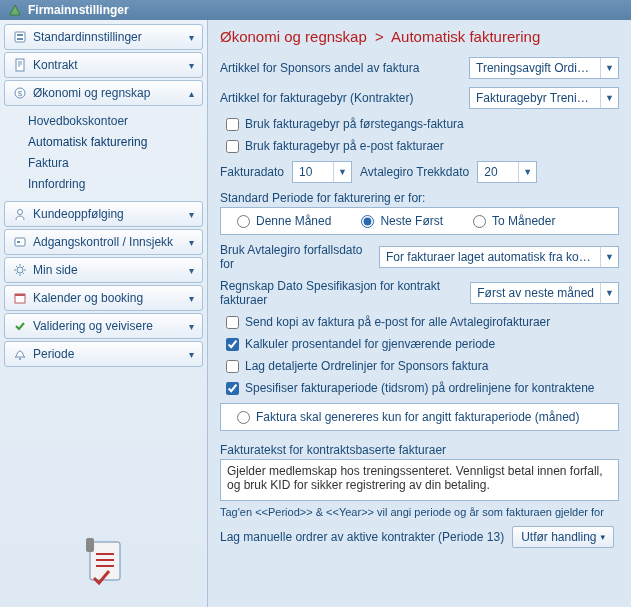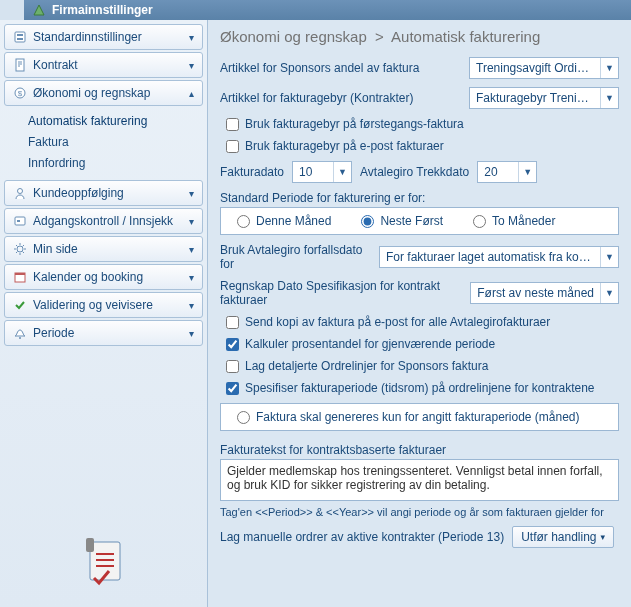--- a/index.html
+++ b/index.html
@@ -15,21 +15,20 @@
   .window { display: flex; flex-direction: column; height: 100%; }
   .titlebar {
     background: linear-gradient(#6c92b8, #5a82a8);
     color: #fff;
     padding: 3px 8px;
     font-size: 12px;
     font-weight: bold;
     display: flex;
     align-items: center;
     gap: 6px;
-    margin-left: 24px;
   }
   .body { display: flex; flex: 1; overflow: hidden; }
 
   
   .sidebar {
     width: 208px;
     background: linear-gradient(#eaf1f8, #dfe9f3);
     border-right: 1px solid #a9c1d9;
     display: flex;
     flex-direction: column;
@@ -77,21 +76,21 @@
   .main {
     flex: 1;
     background: #dbe7f2;
     padding: 8px 12px 12px 12px;
     overflow-y: auto;
     display: flex;
     flex-direction: column;
     gap: 8px;
   }
   .breadcrumb {
-    color: #737373;
+    color: #b91c1c;
     font-size: 15px;
     padding-bottom: 4px;
   }
   .breadcrumb .sep { margin: 0 4px; }
 
   .row {
     display: flex;
     align-items: center;
     gap: 8px;
   }
@@ -213,20 +212,21 @@
         <span class="icon">
           <svg width="14" height="14" viewBox="0 0 14 14">
               <circle cx="7" cy="7" r="5" fill="#fff" stroke="#6a8fb5"></circle>
               <text x="7" y="10" font-size="8" text-anchor="middle" fill="#6a8fb5">$</text>
             </svg>
         </span>
         <span>Økonomi og regnskap</span>
         <span class="chev">▴</span>
       </div>
       <div class="acc-sub">
+        <a>Hovedbokskontoer</a>
         <a class="active">Automatisk fakturering</a>
         <a>Faktura</a>
         <a>Innfordring</a>
       </div>
 
       <div class="acc-item">
         <span class="icon">
           <svg width="14" height="14" viewBox="0 0 14 14">
               <circle cx="7" cy="5" r="2.5" fill="#fff" stroke="#6a8fb5"></circle>
               <path d="M3 13c0-2.5 2-4 4-4s4 1.5 4 4" fill="#fff" stroke="#6a8fb5"></path>

